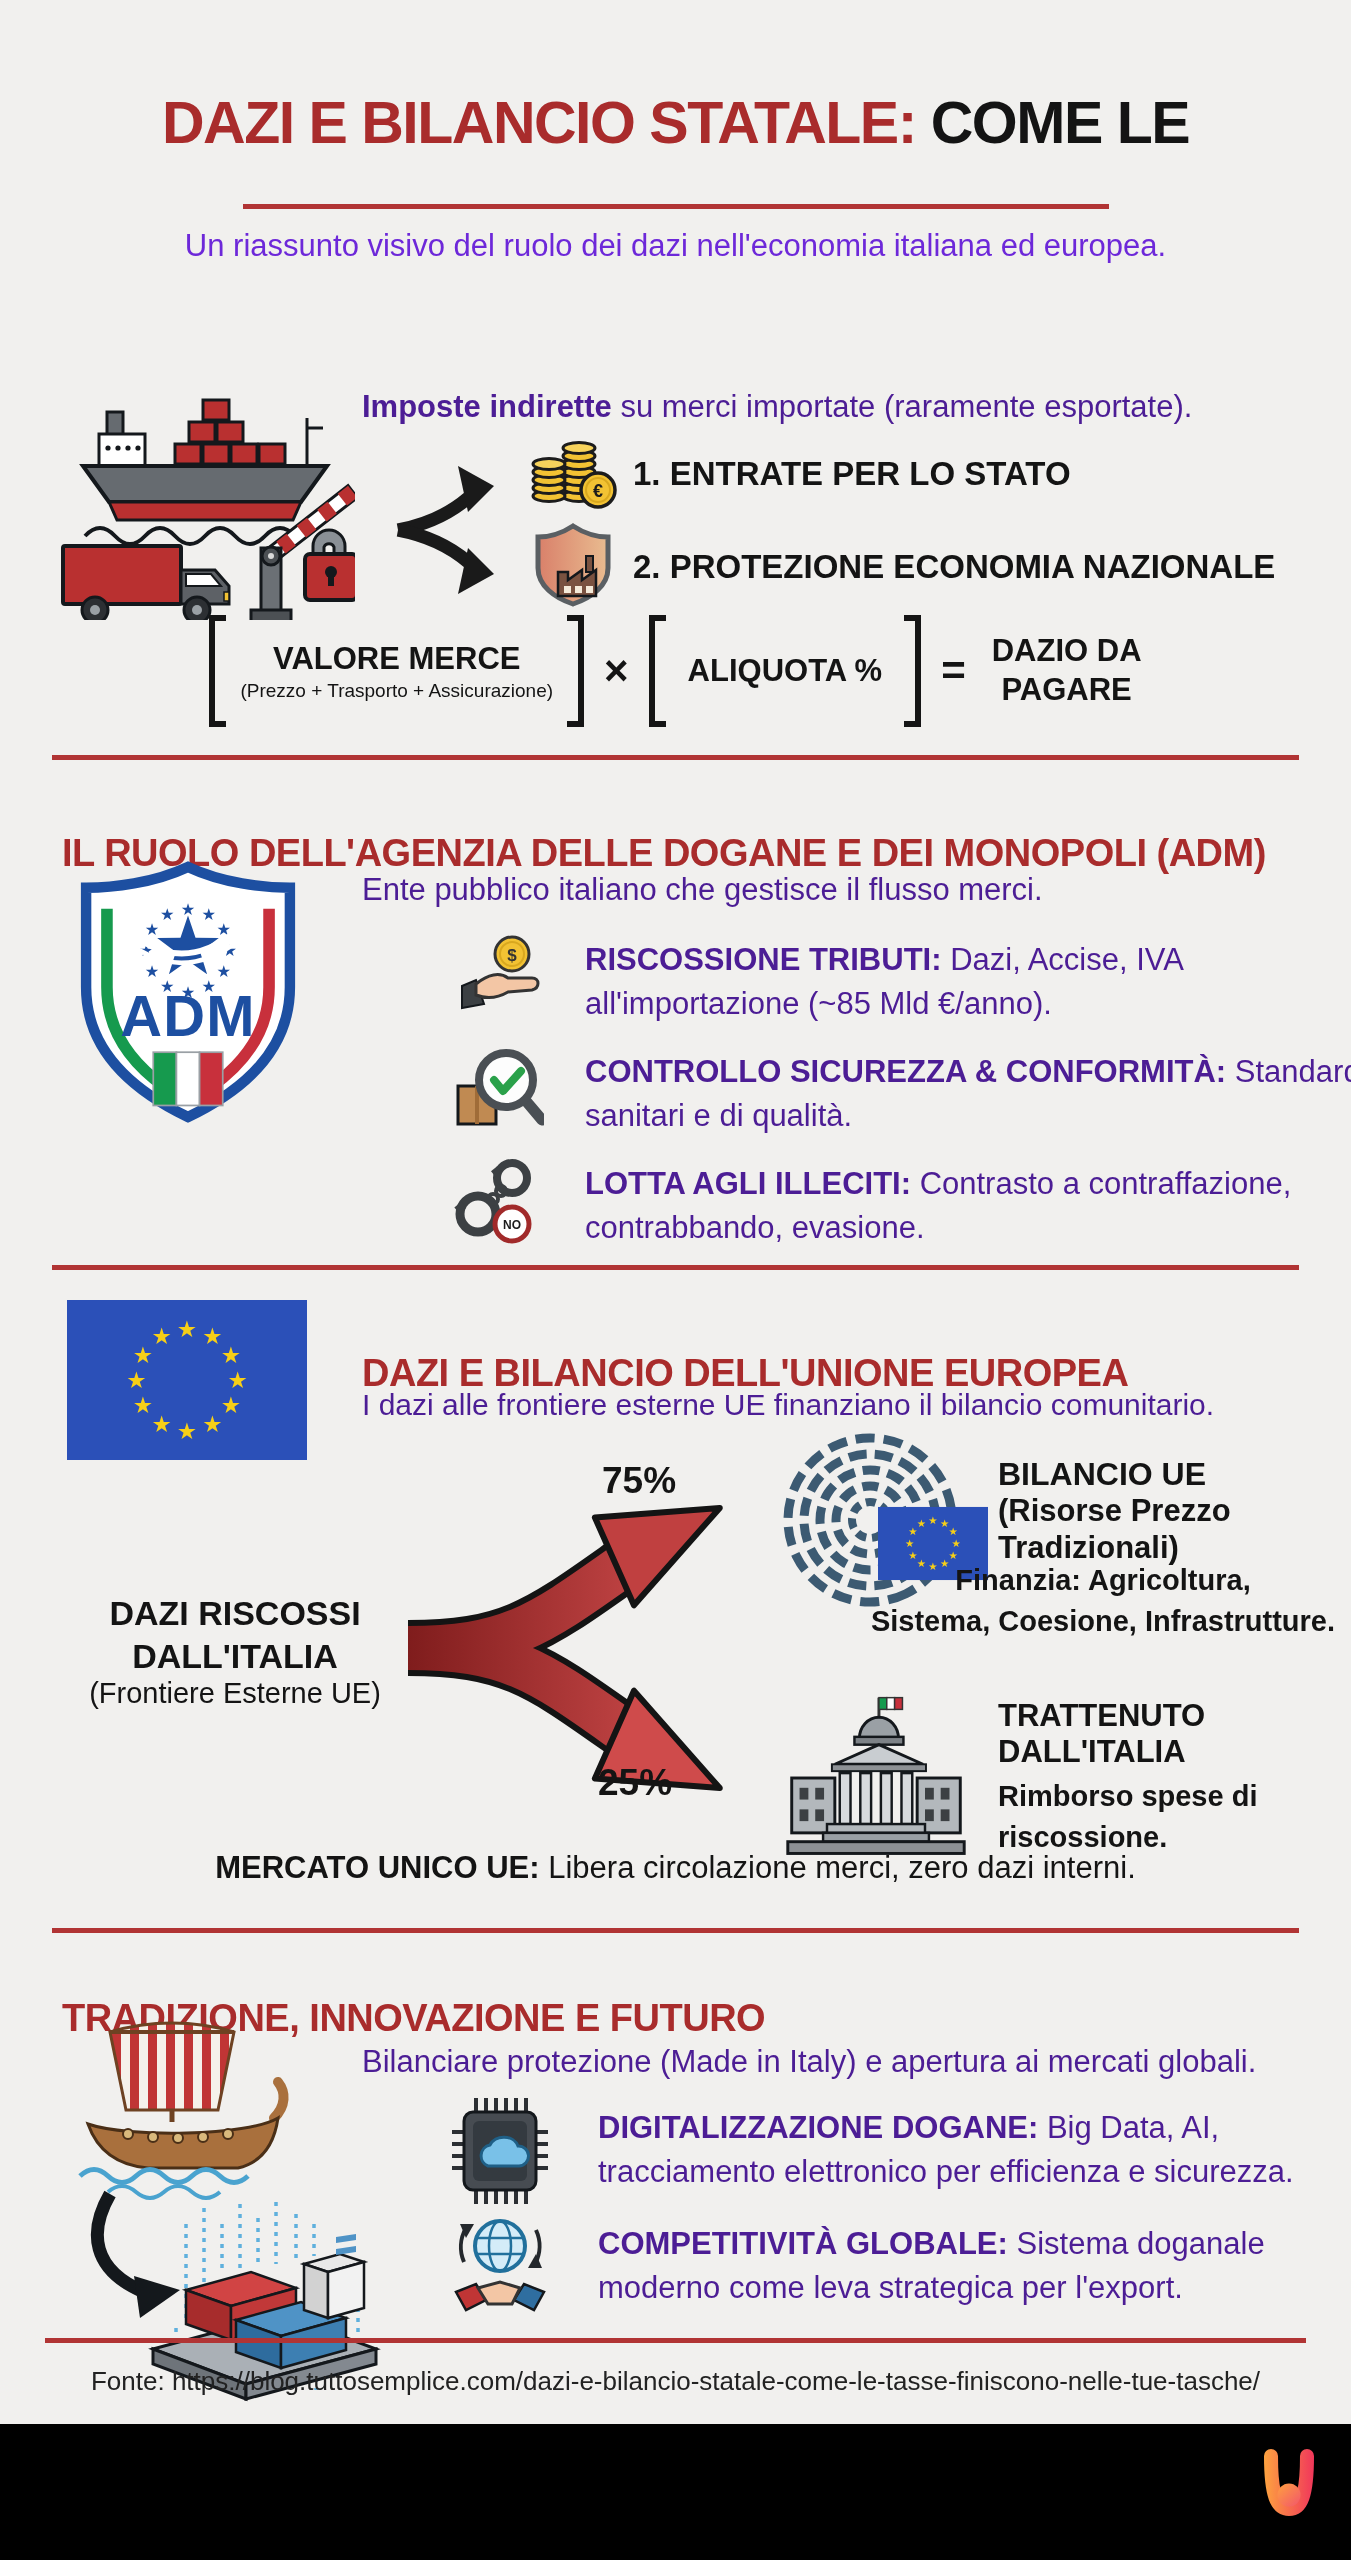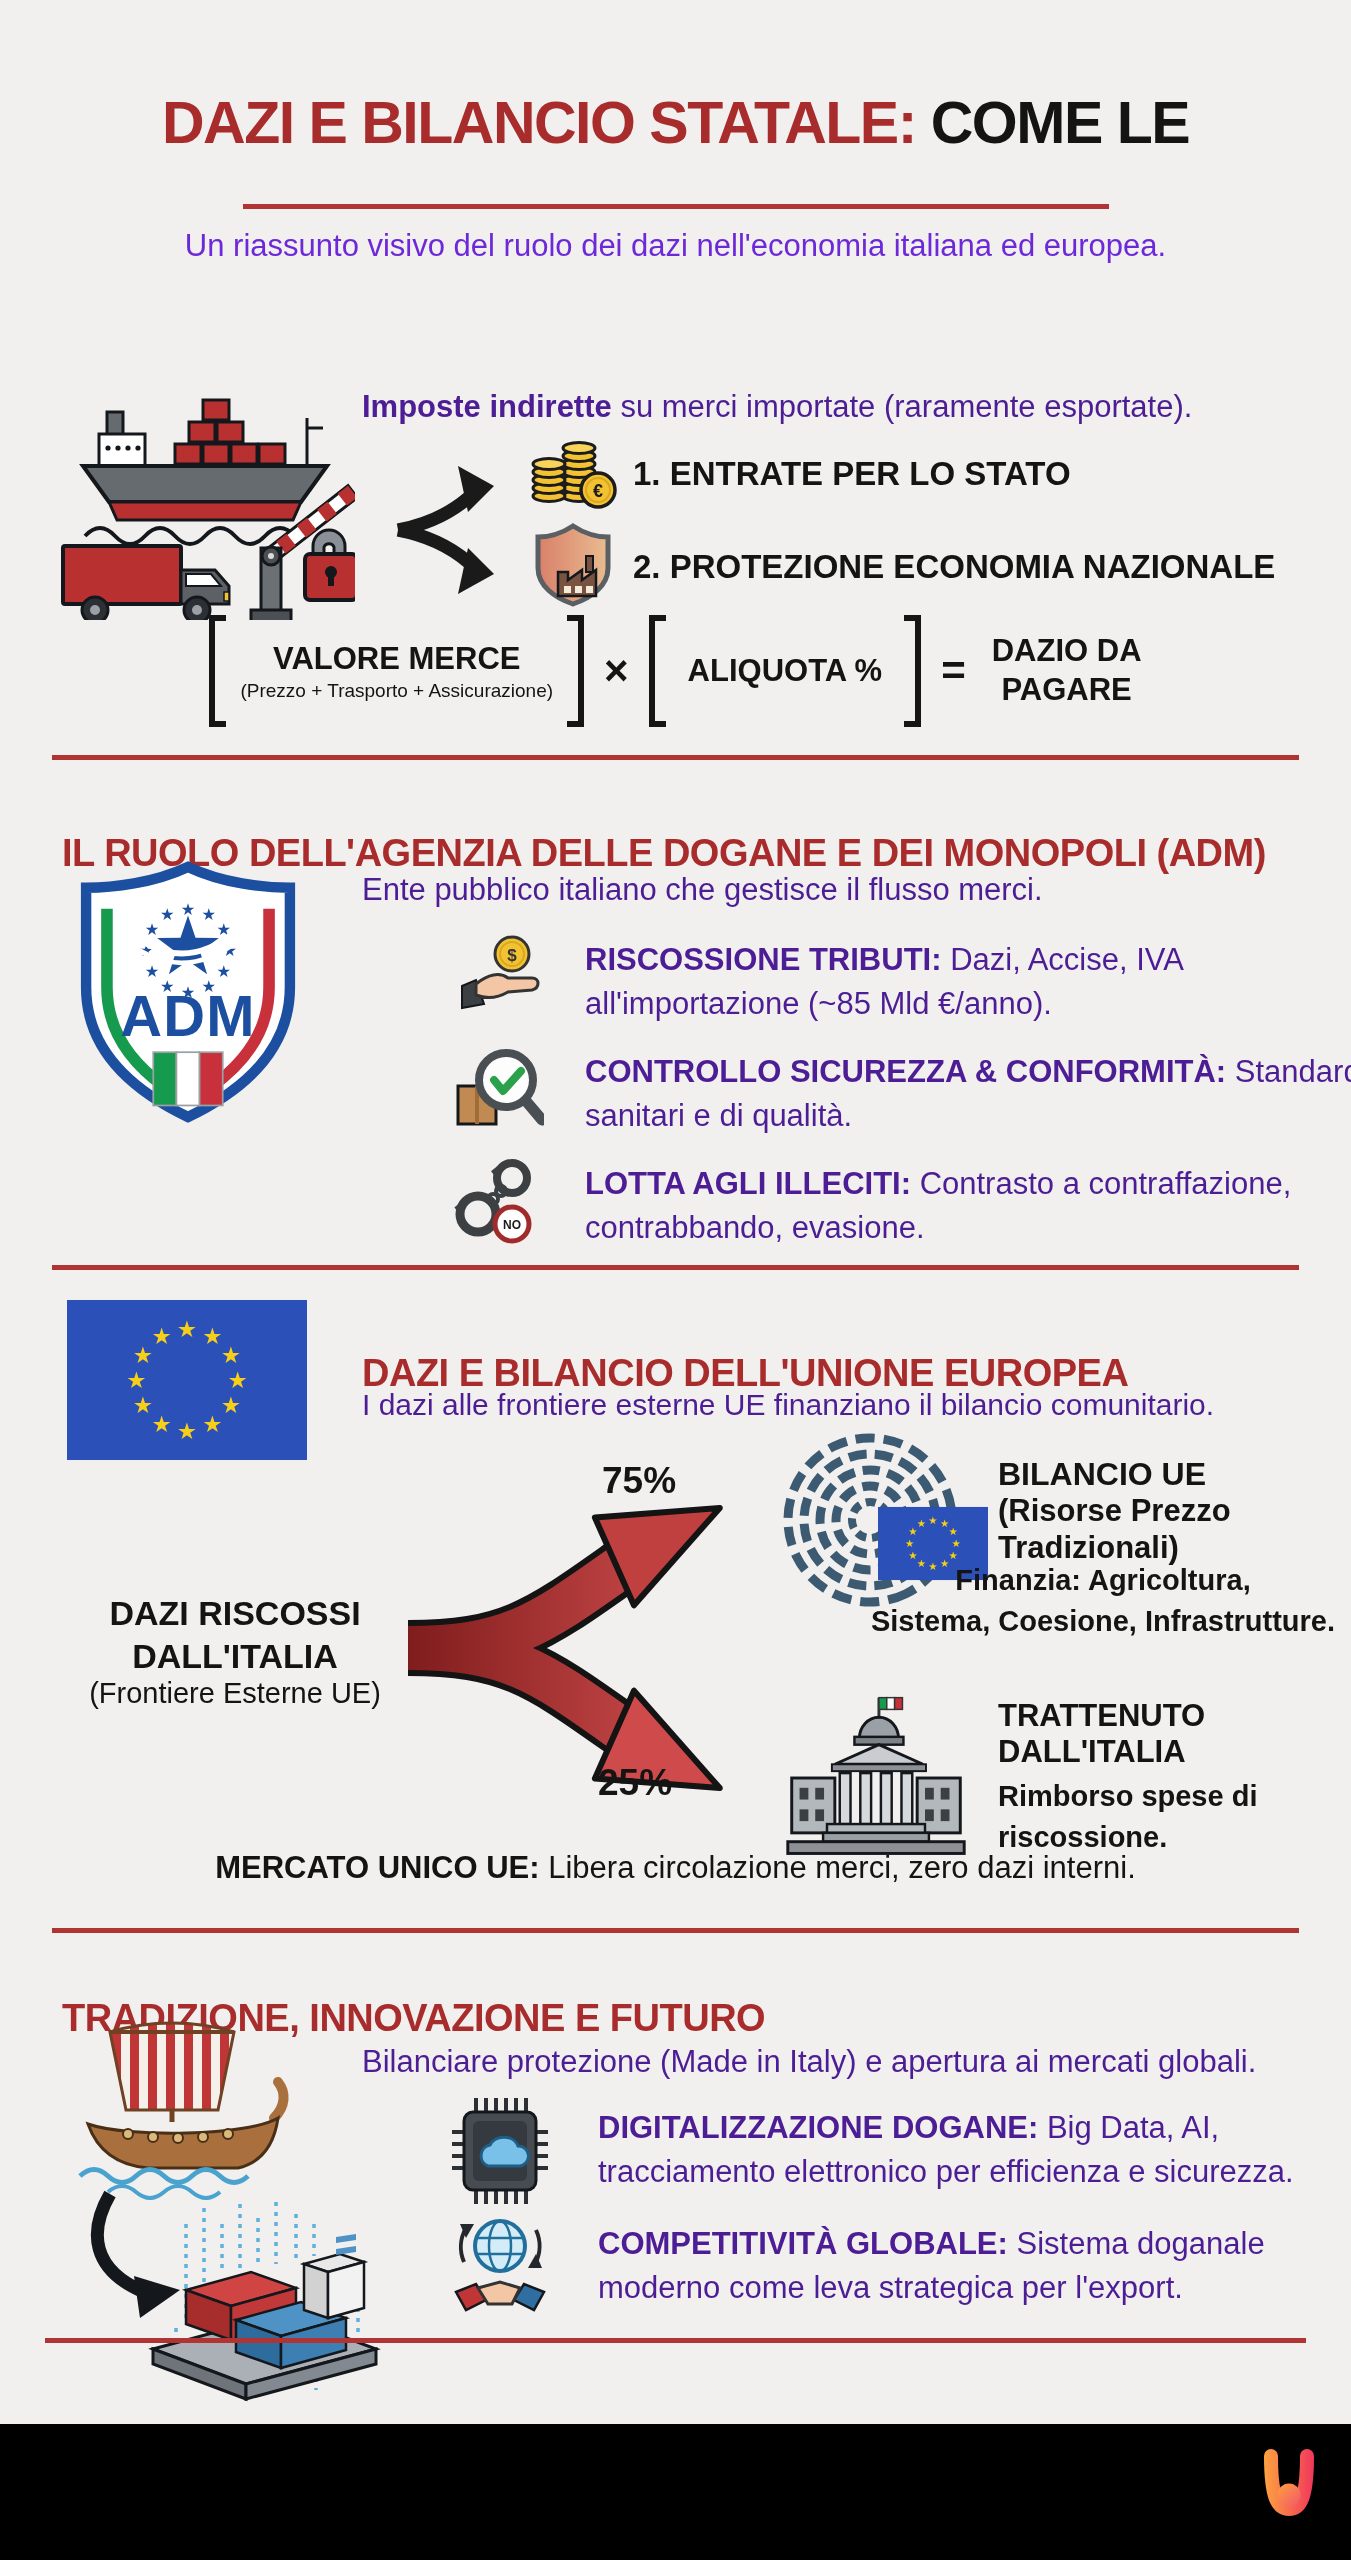--- a/index.html
+++ b/index.html
@@ -445,20 +445,21 @@
     <ellipse cx="48" cy="34" rx="11" ry="25" fill="none" stroke="#21709c" stroke-width="2.5"></ellipse>
     <line x1="26" y1="26" x2="70" y2="26" stroke="#21709c" stroke-width="2.5"></line>
     <line x1="24" y1="42" x2="72" y2="42" stroke="#21709c" stroke-width="2.5"></line>
     <polygon points="4,80 24,72 34,88 14,98" fill="#c03535" stroke="#14181c" stroke-width="2.5"></polygon>
     <polygon points="92,80 72,72 62,88 82,98" fill="#2f6ea0" stroke="#14181c" stroke-width="2.5"></polygon>
     <polygon points="26,76 48,70 68,76 60,92 36,92" fill="#f3c6a5" stroke="#333333" stroke-width="3"></polygon>
   </svg>
   <p class="abs body" style="left:598px;top:2222px;width:760px;"><b class="boldlabel">COMPETITIVITÀ GLOBALE:</b><span> Sistema doganale moderno come leva strategica per l'export.</span></p>
 
   <div class="abs divider" style="top:2338px;left:45px;right:45px;"></div>
+  <p class="abs fonte" style="top:2366px;">Fonte: https://blog.tuttosemplice.com/dazi-e-bilancio-statale-come-le-tasse-finiscono-nelle-tue-tasche/</p>
 
   <div class="abs black-band"></div>
   <svg class="abs" style="left:1258px;top:2448px;" width="62" height="76" viewBox="0 0 62 76">
     <defs>
       <linearGradient id="gl" x1="0" y1="0" x2="62" y2="0" gradientUnits="userSpaceOnUse">
         <stop offset="0" stop-color="#ffb03c"></stop>
           <stop offset="1" stop-color="#ef2a5e"></stop>
       </linearGradient>
       <linearGradient id="gb" x1="0" y1="0" x2="1" y2="1">
         <stop offset="0" stop-color="#ffa03f"></stop>

